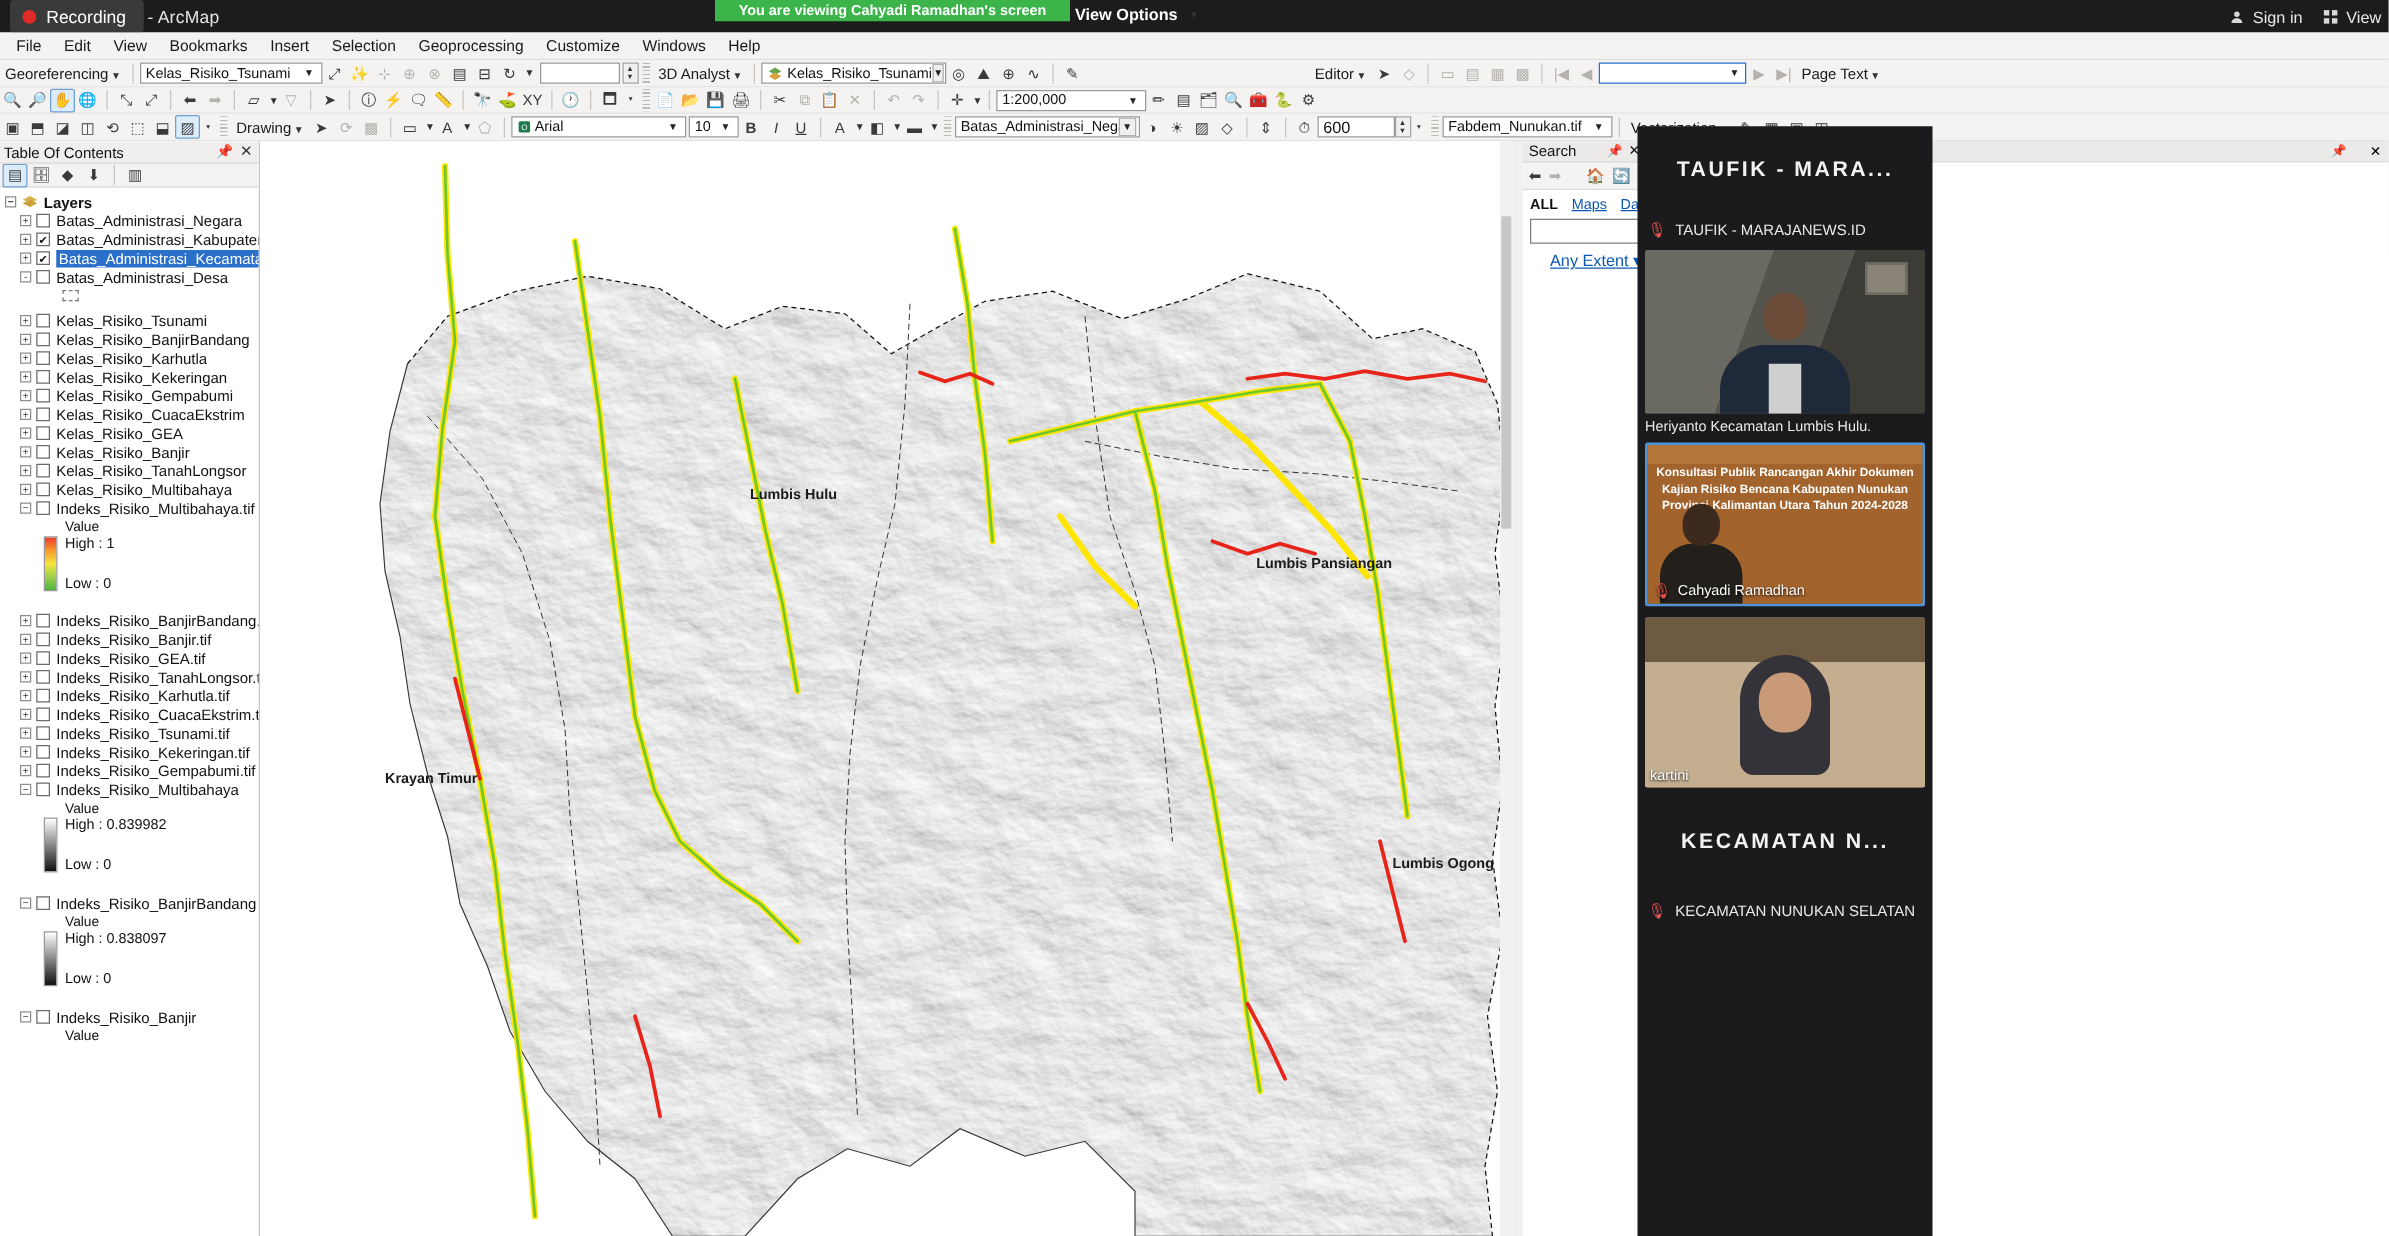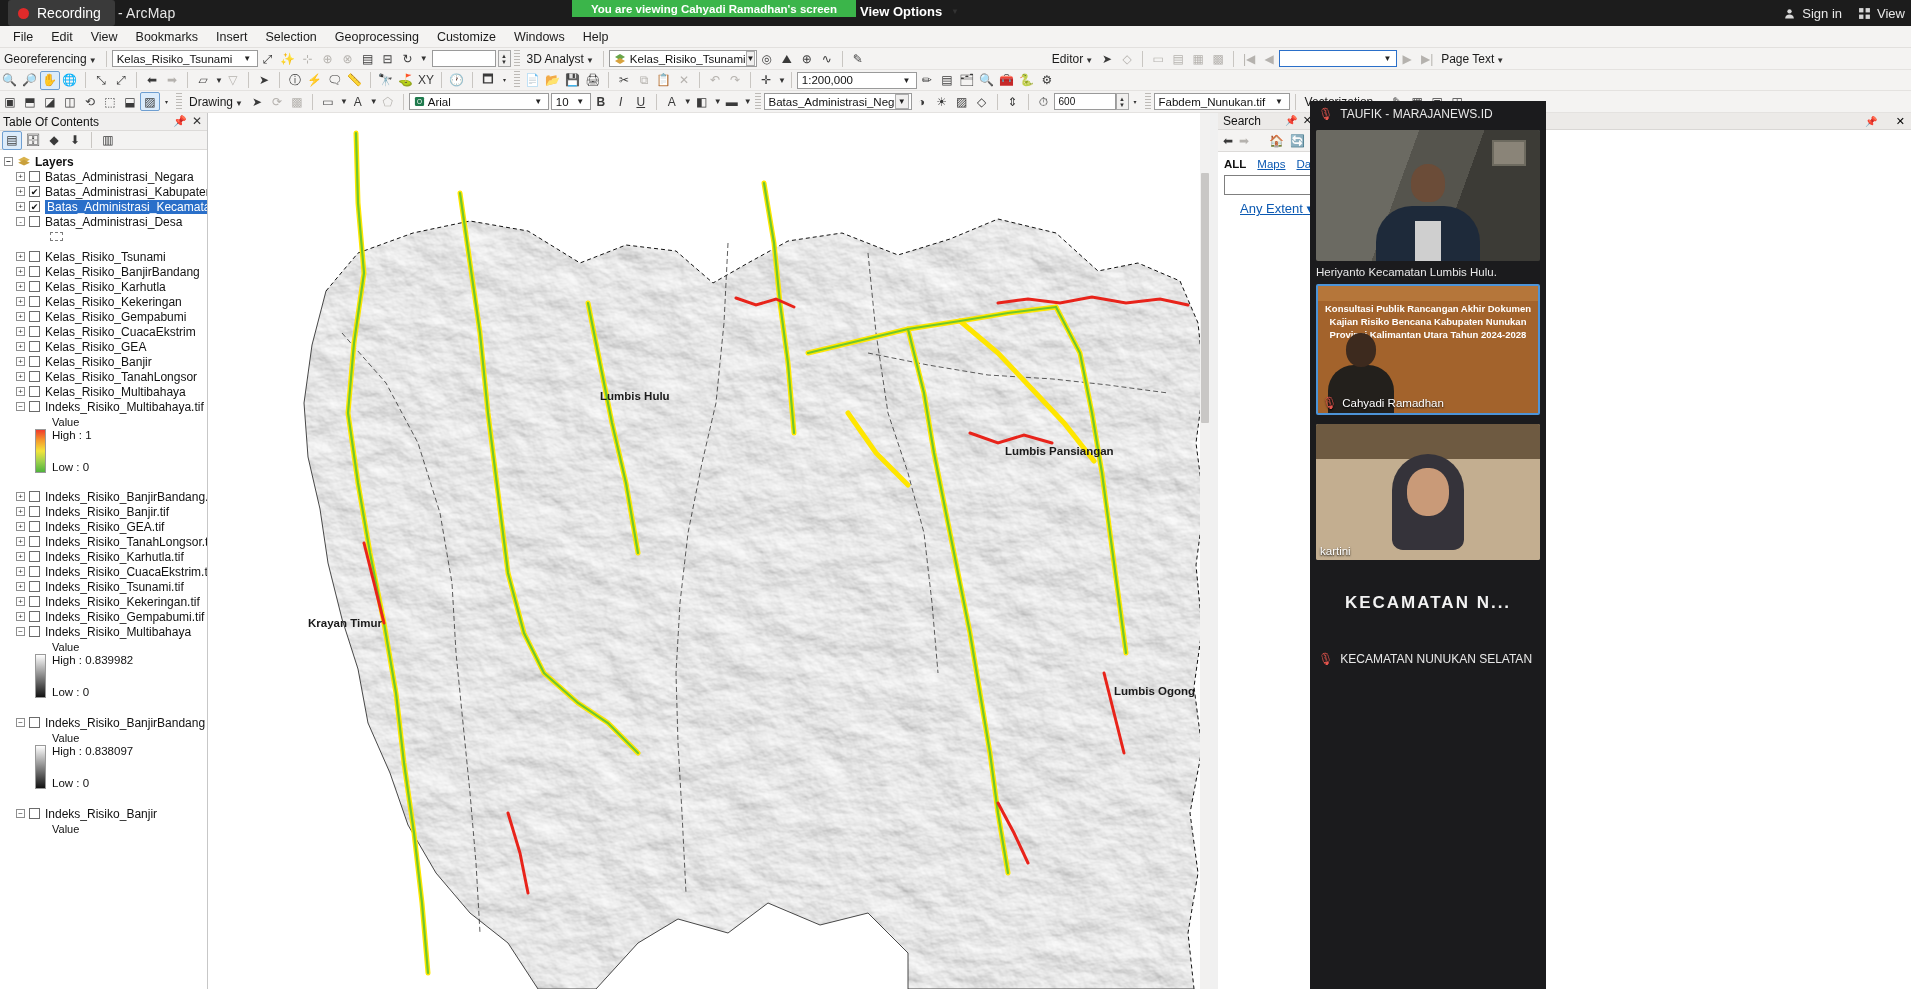--- a/index.html
+++ b/index.html
@@ -71,21 +71,21 @@
   .combo{
     height:17px; border:1px solid #9a9a9a; background:#fff; display:inline-flex;
     align-items:center; padding:0 2px 0 4px; font-size:11.5px; color:#111;
   }
   .combo .cb-arrow{
     margin-left:auto; width:15px; height:15px; display:flex; align-items:center;
     justify-content:center; font-size:8px; color:#222;
   }
   .combo.framed .cb-arrow{ background:#f0efee; border:1px solid #adadad;}
   .txtfield{
-    height:17px; border:1px solid #9a9a9a; background:#fff; font-size:10px;
+    height:17px; border:1px solid #9a9a9a; background:#fff; font-size:13px;
     display:inline-flex; align-items:center; padding:0 4px; color:#111;
   }
   .spin{ width:13px; height:17px; border:1px solid #a6a6a6; background:#f1f0ef;
     display:flex; flex-direction:column; align-items:center; justify-content:center;
     font-size:6px; line-height:6px; color:#333;}
   
   .toc{
     position:absolute; left:0; top:113px; width:208px; height:876px;
     background:#fff; border-right:1px solid #c7c7c7; overflow:hidden;
   }
@@ -782,20 +782,21 @@
   <div class="atb-hdr">
     <span>ArcToolbox</span>
     <span style="margin-left:auto;margin-right:18px;font-size:10px;cursor:pointer">📌</span>
     <span style="margin-right:6px;font-size:11px;cursor:pointer">✕</span>
   </div>
   <div class="atb-body"></div>
 
 </div>
 
 <div class="vc">
+  <div class="vc-title">TAUFIK - MARA...</div>
   <div class="vc-name">
     <span class="mic-off">🎙</span>
     <span>TAUFIK - MARAJANEWS.ID</span>
   </div>
 
   <div class="vc-tile t1">
     <div class="wall"></div>
     <div class="frame"></div>
     <div class="body"></div>
     <div class="shirt"></div>

